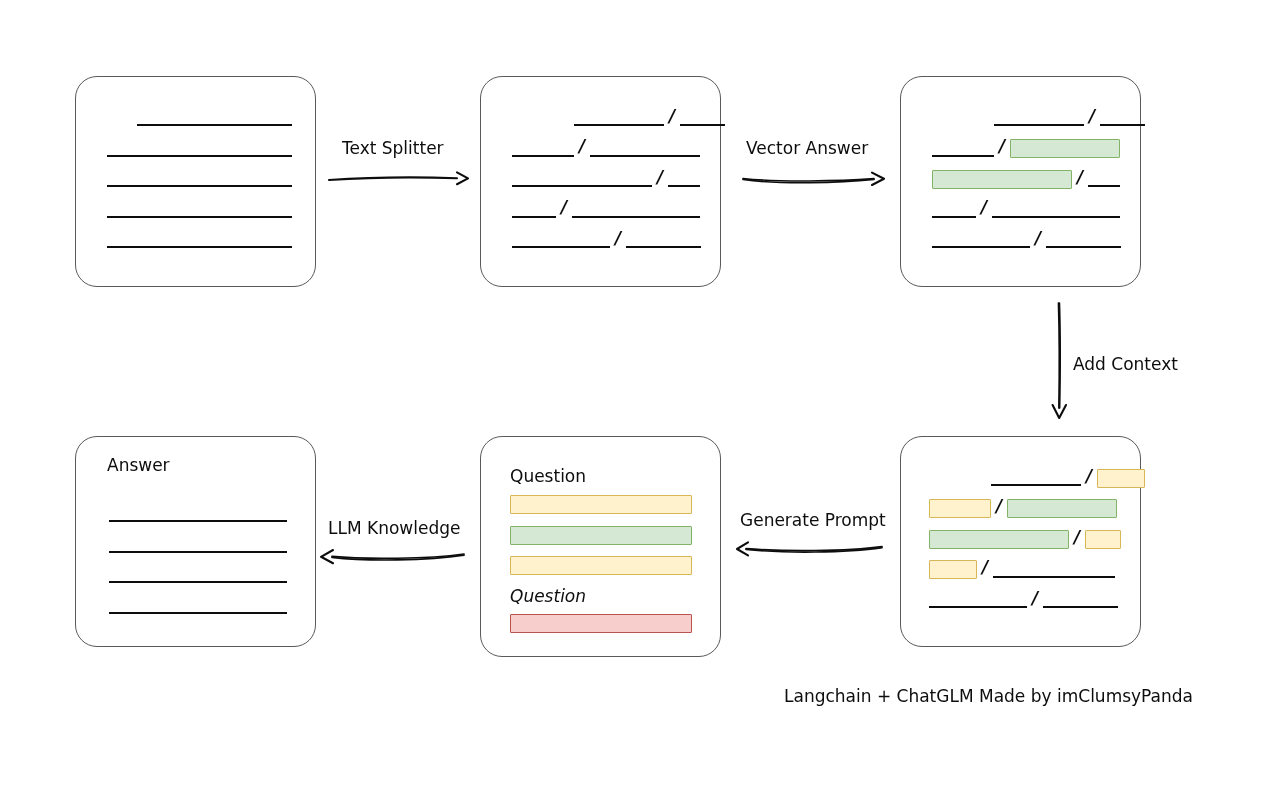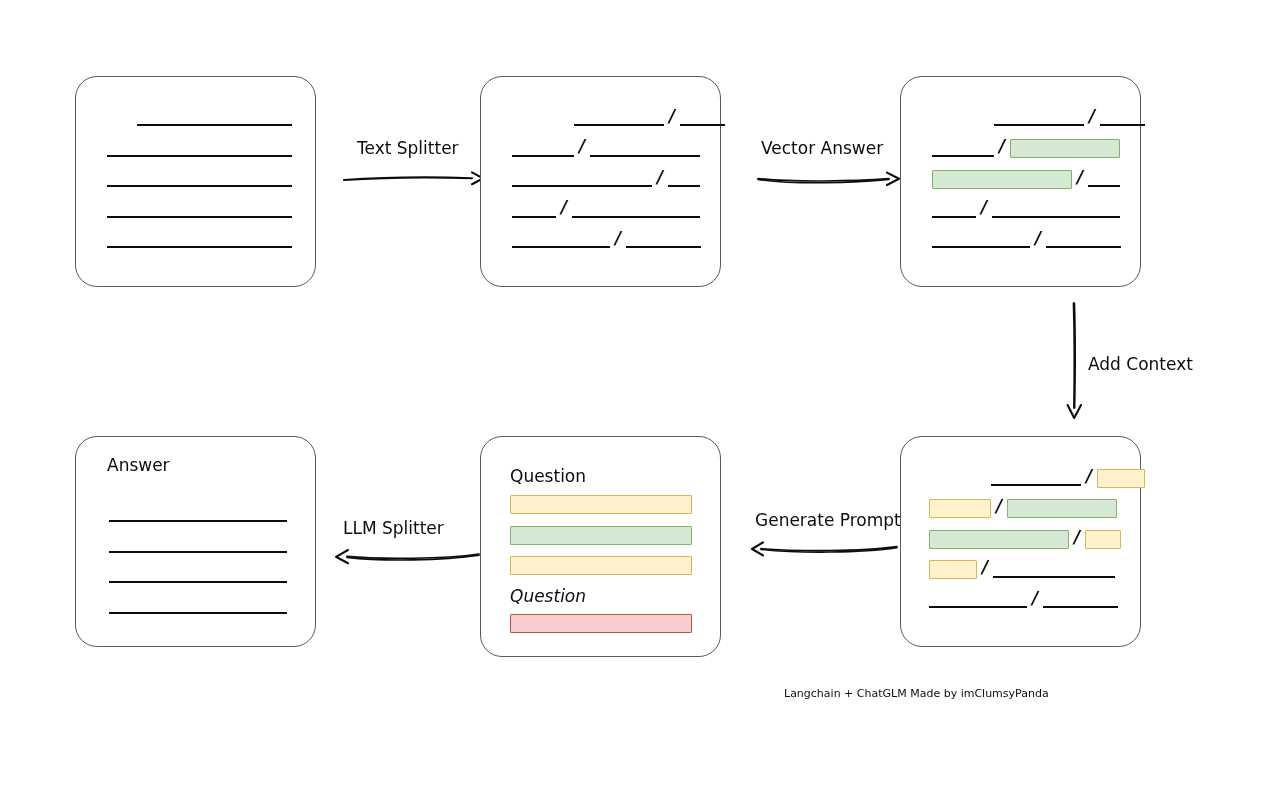--- a/index.html
+++ b/index.html
@@ -81,34 +81,34 @@
     position: absolute;
     box-sizing: border-box;
     height: 19px;
     border-radius: 1px;
   }
   .bar.yellow { background: #fff2cc; border: 1.4px solid #d6b656; }
   .bar.green  { background: #d5e8d4; border: 1.4px solid #82b366; }
   .bar.red    { background: #f8cecc; border: 1.4px solid #b85450; }
 
   
-  .arrow-wrap { position: absolute; margin-left: 15px; }
+  .arrow-wrap { position: absolute; }
   .arrow-label {
     position: absolute;
     font-size: 17px;
     line-height: 1;
     white-space: nowrap;
     color: #0d0d0d;
   }
   .arrow-svg { position: absolute; overflow: visible; }
 
   
   .footer {
     position: absolute;
-    font-size: 11px;
+    font-size: 17px;
     line-height: 1;
     white-space: nowrap;
     color: #0d0d0d;
   }
 </style>
 </head>
 <body>
 
 <div class="card" style="left:75px; top:76px; width:241px; height:211px;">
   <div class="rows">
@@ -262,21 +262,21 @@
       <div class="bar green" style="left: 29px; top: 88.5px; width: 182px;"></div>
       <div class="bar yellow" style="left: 29px; top: 119px; width: 182px;"></div>
     </div>
   <div class="card-label" style="left:29px; top:151px;font-style:italic;">Question</div>
   <div class="rows">
       <div class="bar red" style="left: 29px; top: 177px; width: 182px;"></div>
     </div>
 </div>
 
 <div class="arrow-wrap" style="left:320px; top:520px; width:150px; height:50px;">
-  <div class="arrow-label" style="left:8px; top:0px;">LLM Splitter</div>
+  <div class="arrow-label" style="left:8px; top:0px;">LLM Knowledge</div>
   <svg class="arrow-svg" style="left:0; top:22px;" width="150" height="24" viewBox="0 0 150 24">
     <path d="M144,12 C108,17 46,17.6 12,14.4" fill="none" stroke="#0d0d0d" stroke-width="1.7" stroke-linecap="round"></path>
     <path d="M144,13.2 C108,18.8 46,19.4 12,15.4" fill="none" stroke="#0d0d0d" stroke-width="1.7" stroke-linecap="round"></path>
     <path d="M13,8 L1,14.8 L13,21.2" fill="none" stroke="#0d0d0d" stroke-width="2.1" stroke-linejoin="round" stroke-linecap="round"></path>
   </svg>
 </div>
 
 <div class="card" style="left:75px; top:436px; width:241px; height:211px;">
   <div class="card-label" style="left:31px; top:20px;">Answer</div>
   <div class="rows">

